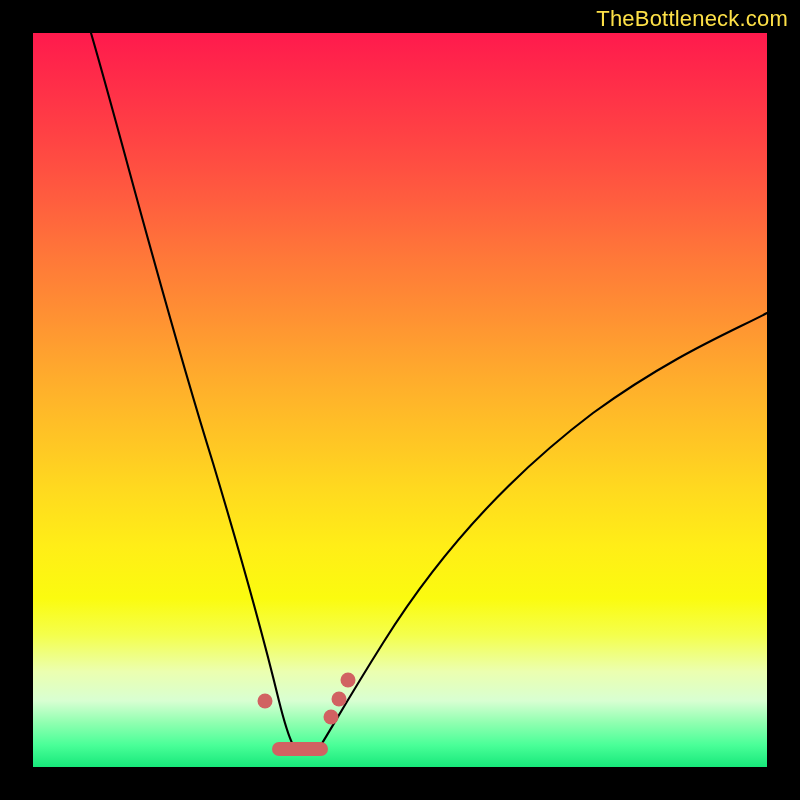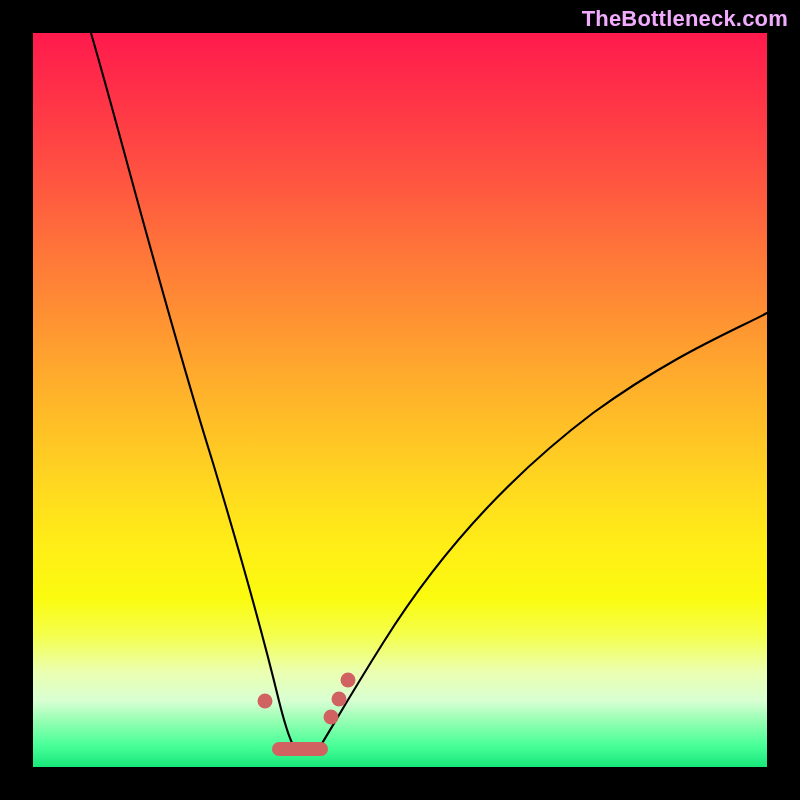--- a/index.html
+++ b/index.html
@@ -14,23 +14,23 @@
   .frame {
     position: relative;
     width: 800px;
     height: 800px;
     background: #000;
   }
   .watermark {
     position: absolute;
     top: 6px;
     right: 12px;
-    color: #f0abfc;
+    color: #fde047;
     font-size: 22px;
-    font-weight: 700;
+    font-weight: 400;
     letter-spacing: 0.2px;
     z-index: 5;
     font-family: Arial, sans-serif;
   }
   .plot-area {
     position: absolute;
     left: 33px;
     top: 33px;
     width: 734px;
     height: 734px;

